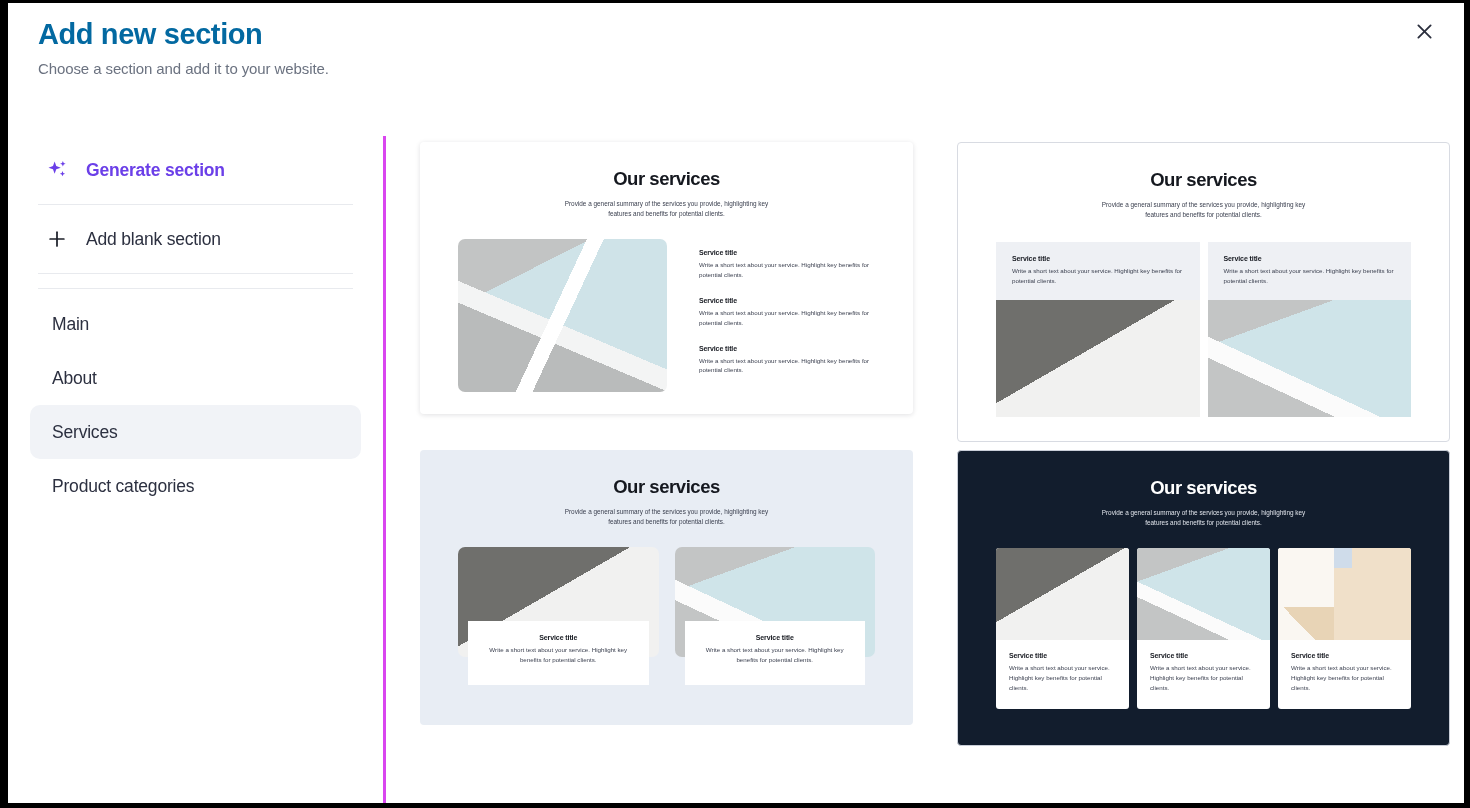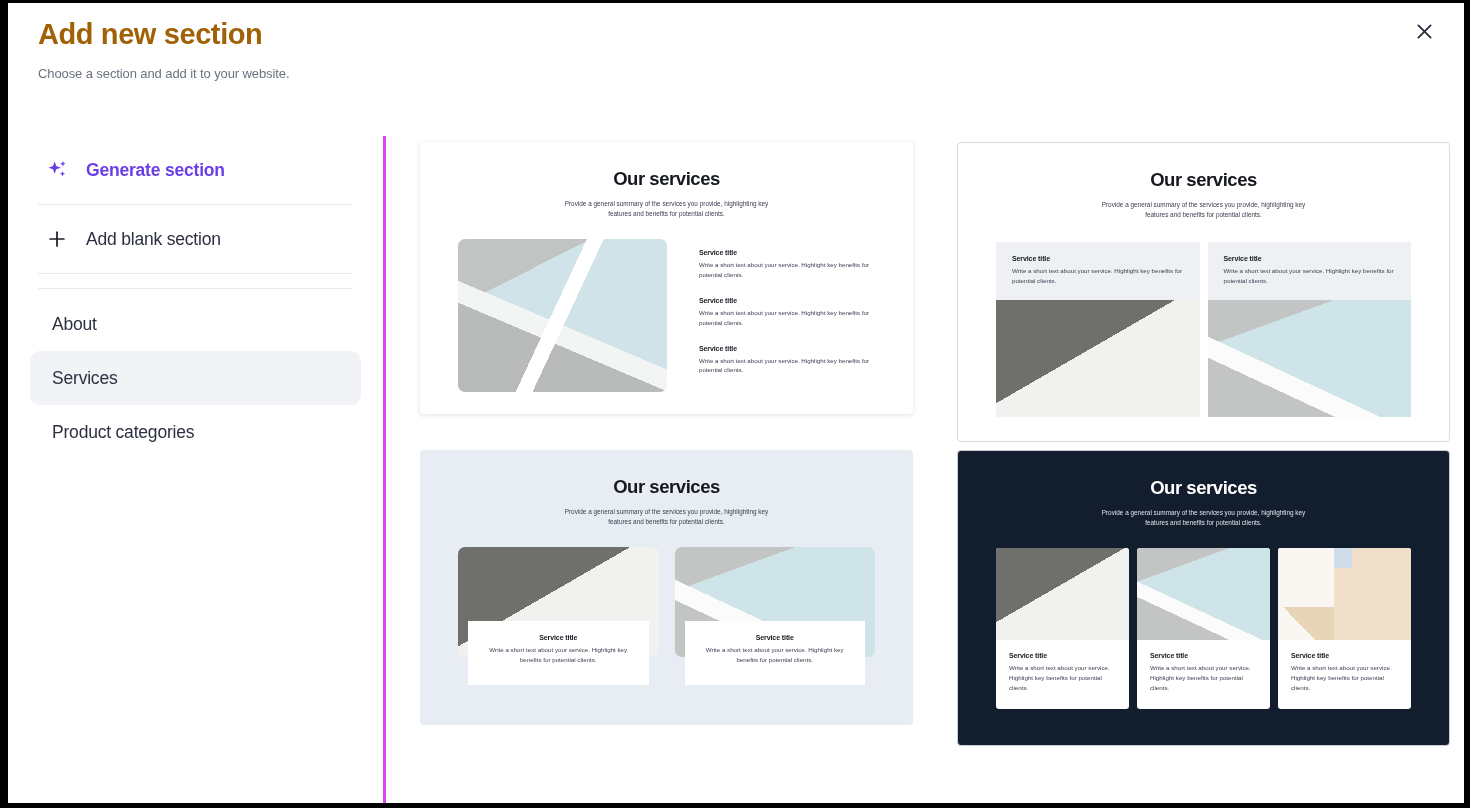--- a/index.html
+++ b/index.html
@@ -13,25 +13,25 @@
     position: absolute;
     left: 8px; top: 3px;
     width: 1456px; height: 800px;
     background: #ffffff;
     overflow: hidden;
   }
 
   
   .modal-header { position: relative; padding: 14px 30px 0 30px; }
   .modal-title {
-    font-size: 29px; font-weight: 700; color: #a16207;
+    font-size: 29px; font-weight: 700; color: #0369a1;
     letter-spacing: -0.4px; line-height: 1.2;
   }
   .modal-subtitle {
-    font-size: 13px; color: #6b7280; margin-top: 14px; letter-spacing: -0.1px;
+    font-size: 15px; color: #6b7280; margin-top: 8px; letter-spacing: -0.1px;
   }
   .close-button {
     position: absolute; right: 20px; top: 8px;
     width: 40px; height: 40px;
     display: flex; align-items: center; justify-content: center;
     cursor: pointer; background: none; border: none; border-radius: 6px;
   }
 
   
   .modal-body {
@@ -213,20 +213,23 @@
 
       <div class="side-divider"></div>
 
       <div class="side-group">
       </div>
 
       <div class="side-divider"></div>
 
       <div class="side-group list-group">
         <div class="side-item plain">
+          <span>Main</span>
+        </div>
+        <div class="side-item plain">
           <span>About</span>
         </div>
         <div class="side-item plain selected">
           <span>Services</span>
         </div>
         <div class="side-item plain">
           <span>Product categories</span>
         </div>
       </div>
     </div>

